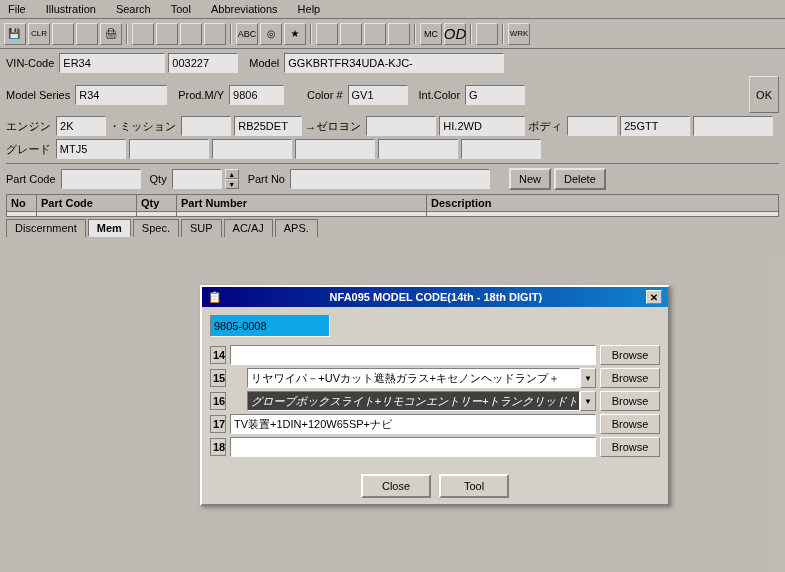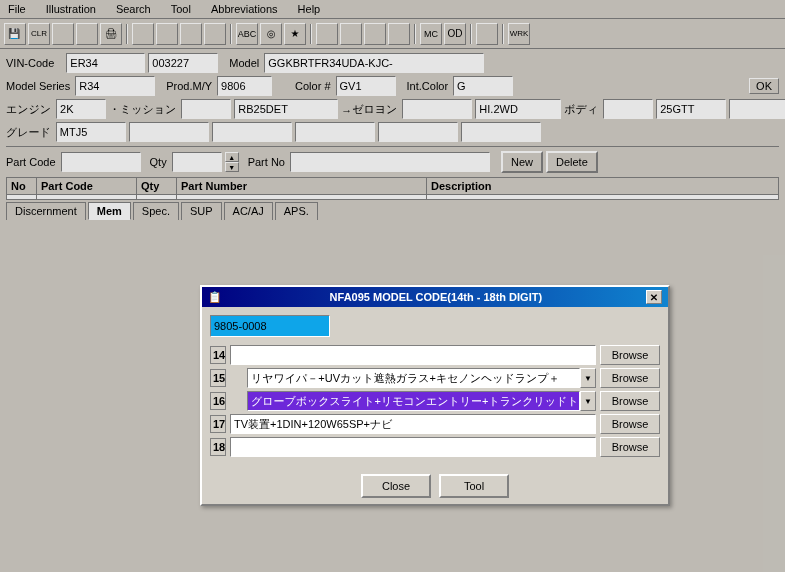--- a/index.html
+++ b/index.html
@@ -257,21 +257,21 @@
       border-color: #ffffff #808080 #808080 #ffffff;
       font-size: 11px;
       cursor: pointer;
       font-family: 'MS Sans Serif', Arial, sans-serif;
     }
     .highlighted-row .row-input {
       background: #000080;
       color: white;
     }
     .ok-btn-small {
-      height: 16px;
+      height: 37px;
       background: #d4d0c8;
       border: 1px solid;
       border-color: #ffffff #808080 #808080 #ffffff;
       padding: 0 6px;
       font-size: 11px;
       cursor: pointer;
       font-family: 'MS Sans Serif', Arial, sans-serif;
     }
     .spin-wrap {
       display: flex;
@@ -318,55 +318,55 @@
   <div class="toolbar-btn" style="font-size:9px;">ABC</div>
   <div class="toolbar-btn">◎</div>
   <div class="toolbar-btn">★</div>
   <div class="toolbar-separator"></div>
   <div class="toolbar-btn"></div>
   <div class="toolbar-btn"></div>
   <div class="toolbar-btn"></div>
   <div class="toolbar-btn"></div>
   <div class="toolbar-separator"></div>
   <div class="toolbar-btn" style="font-size:9px;">MC</div>
-  <div class="toolbar-btn" style="font-size:10px;">OD</div>
+  <div class="toolbar-btn" style="font-size:15px;font-style:italic;">OD</div>
   <div class="toolbar-separator"></div>
   <div class="toolbar-btn"></div>
   <div class="toolbar-separator"></div>
   <div class="toolbar-btn" style="font-size:8px;">WRK</div>
 </div>
 
 <div class="main-content">
 
   <div class="form-row">
     <span class="field-label">VIN-Code</span>
-    <input class="field-input" style="width: 79px; margin-left: 7px;" value="ER34">
+    <input class="field-input" style="width: 106px;" value="ER34">
     <input class="field-input" style="width: 70px;" value="003227">
     <span class="field-label" style="margin-left:8px;">Model</span>
     <input class="field-input" style="width: 220px;" value="GGKBRTFR34UDA-KJC-">
   </div>
 
   <div class="form-row">
     <span class="field-label">Model Series</span>
-    <input class="field-input" style="width: 80px;" value="R34">
+    <input class="field-input" style="width: 92px;" value="R34">
     <span class="field-label" style="margin-left:8px;">Prod.M/Y</span>
     <input class="field-input" style="width: 55px;" value="9806">
     <span class="field-label" style="margin-left:20px;">Color #</span>
     <input class="field-input" style="width: 60px;" value="GV1">
     <span class="field-label" style="margin-left:8px;">Int.Color</span>
     <input class="field-input" style="width: 60px;" value="G">
     <button class="ok-btn-small" style="margin-left:auto;">OK</button>
   </div>
 
   <div class="form-row">
     <span class="field-label">エンジン</span>
     <input class="field-input" style="width: 50px;" value="2K">
     <span class="field-label">・ミッション</span>
     <input class="field-input" style="width: 50px;">
-    <input class="field-input" style="width: 104px;" value="RB25DET">
+    <input class="field-input" style="width: 68px;" value="RB25DET">
     <span class="field-label">→ゼロヨン</span>
     <input class="field-input" style="width: 70px;">
     <input class="field-input" style="width: 86px;" value="HI.2WD">
     <span class="field-label">ボディ</span>
     <input class="field-input" style="width: 50px;">
     <input class="field-input" style="width: 70px;" value="25GTT">
     <input class="field-input" style="width: 80px;">
   </div>
 
   <div class="form-row">
@@ -383,21 +383,21 @@
     <span class="field-label">Part Code</span>
     <input class="field-input" style="width: 80px;">
     <span class="field-label" style="margin-left:6px;">Qty</span>
     <input class="field-input" style="width: 50px;">
     <div class="spin-wrap">
       <div class="spin-btn">▲</div>
       <div class="spin-btn">▼</div>
     </div>
     <span class="field-label" style="margin-left:6px;">Part No</span>
     <input class="field-input" style="width: 200px;">
-    <button class="win-btn" style="margin-left:8px;">New</button>
+    <button class="win-btn" style="margin-left:16px;">New</button>
     <button class="win-btn">Delete</button>
   </div>
 
   <table class="parts-table">
     <thead>
       <tr>
         <th style="width:30px;">No</th>
         <th style="width:100px;">Part Code</th>
         <th style="width:40px;">Qty</th>
         <th style="width:250px;">Part Number</th>
@@ -453,21 +453,21 @@
           <input class="row-input has-dropdown" value="リヤワイパ－+UVカット遮熱ガラス+キセノンヘッドランプ＋" style="">
           <div class="dropdown-arrow">▼</div>
         </div>
         <button class="browse-btn">Browse</button>
       </div>
 
       
       <div class="dialog-row highlighted-row">
         <div class="row-num">16</div>
         <div class="row-input-wrap">
-          <input class="row-input has-dropdown" style="background: #6d28d9; color: white;" value="グローブボックスライト+リモコンエントリー+トランクリッドト">
+          <input class="row-input has-dropdown" style="background: #404040; color: white; font-style: italic;" value="グローブボックスライト+リモコンエントリー+トランクリッドト">
           <div class="dropdown-arrow">▼</div>
         </div>
         <button class="browse-btn">Browse</button>
       </div>
 
       
       <div class="dialog-row">
         <div class="row-num">17</div>
         <input class="row-input" value="TV装置+1DIN+120W65SP+ナビ" style="">
         <button class="browse-btn">Browse</button>

